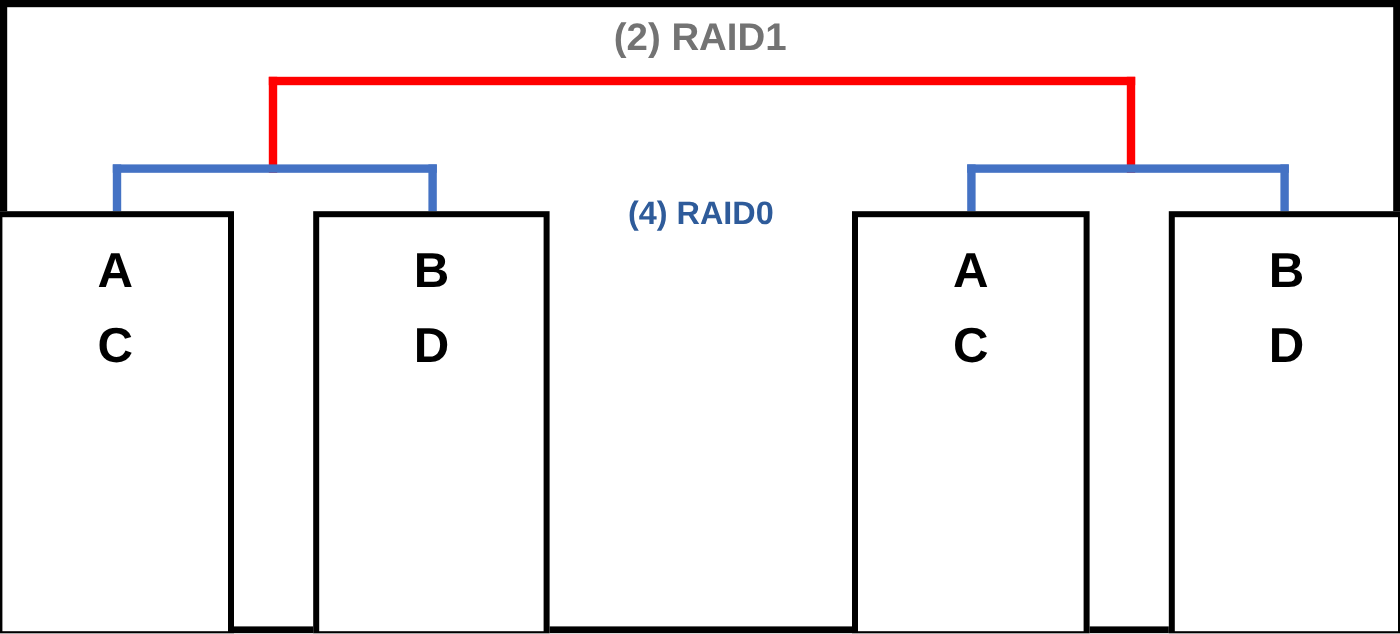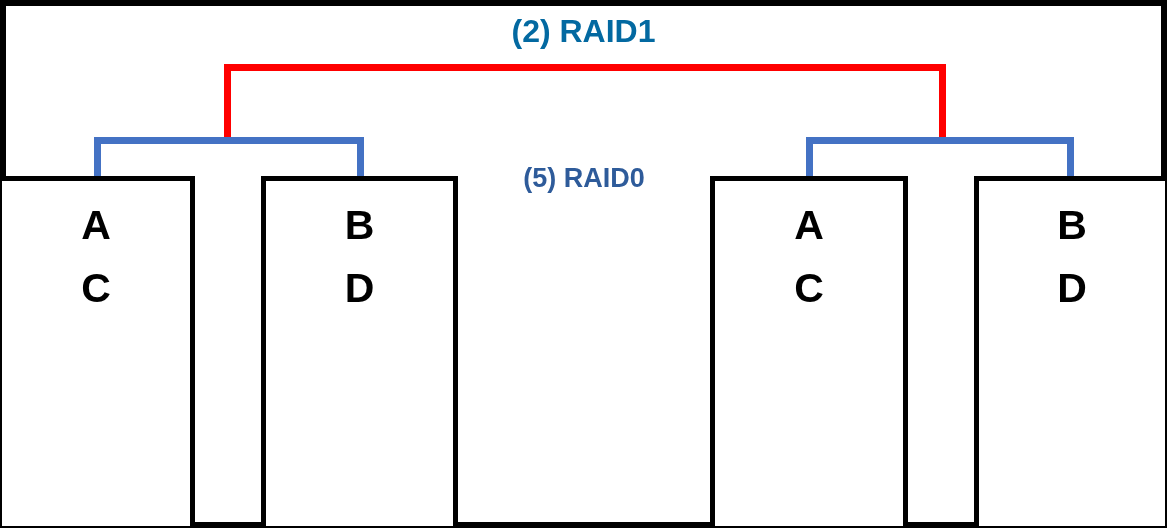--- a/index.html
+++ b/index.html
@@ -59,21 +59,21 @@
   }
 
   
   .label {
     position: absolute;
     font-weight: bold;
     white-space: nowrap;
   }
   #raid1-label {
     font-size: 32px;
-    color: #0369a1;
+    color: #737373;
     left: 0;
     top: 13px;
     width: 1167px;
     text-align: center;
   }
   #raid0-label {
     font-size: 27px;
     color: #2E5B9A;
     left: 459px;
     top: 163px;
@@ -104,21 +104,21 @@
   </div>
 
   <div class="raid0-bracket">
     <div class="bar-h" style="left:806px; top:137px; width:268px; height:7px;"></div>
     <div class="bar-v" style="left:806px; top:137px; width:7px; height:42px;"></div>
     <div class="bar-v" style="left:1067px; top:137px; width:7px; height:42px;"></div>
   </div>
 
   <div class="label" id="raid1-label">(2) RAID1</div>
 
-  <div class="label" id="raid0-label">(5) RAID0</div>
+  <div class="label" id="raid0-label">(4) RAID0</div>
 
   <div class="disk-box" style="left:-3px; top:176px; width:198px; height:355px;">
     <div class="disk-letter first">A</div>
     <div class="disk-letter second">C</div>
   </div>
 
   <div class="disk-box" style="left:261px; top:176px; width:197px; height:355px;">
     <div class="disk-letter first">B</div>
     <div class="disk-letter second">D</div>
   </div>

